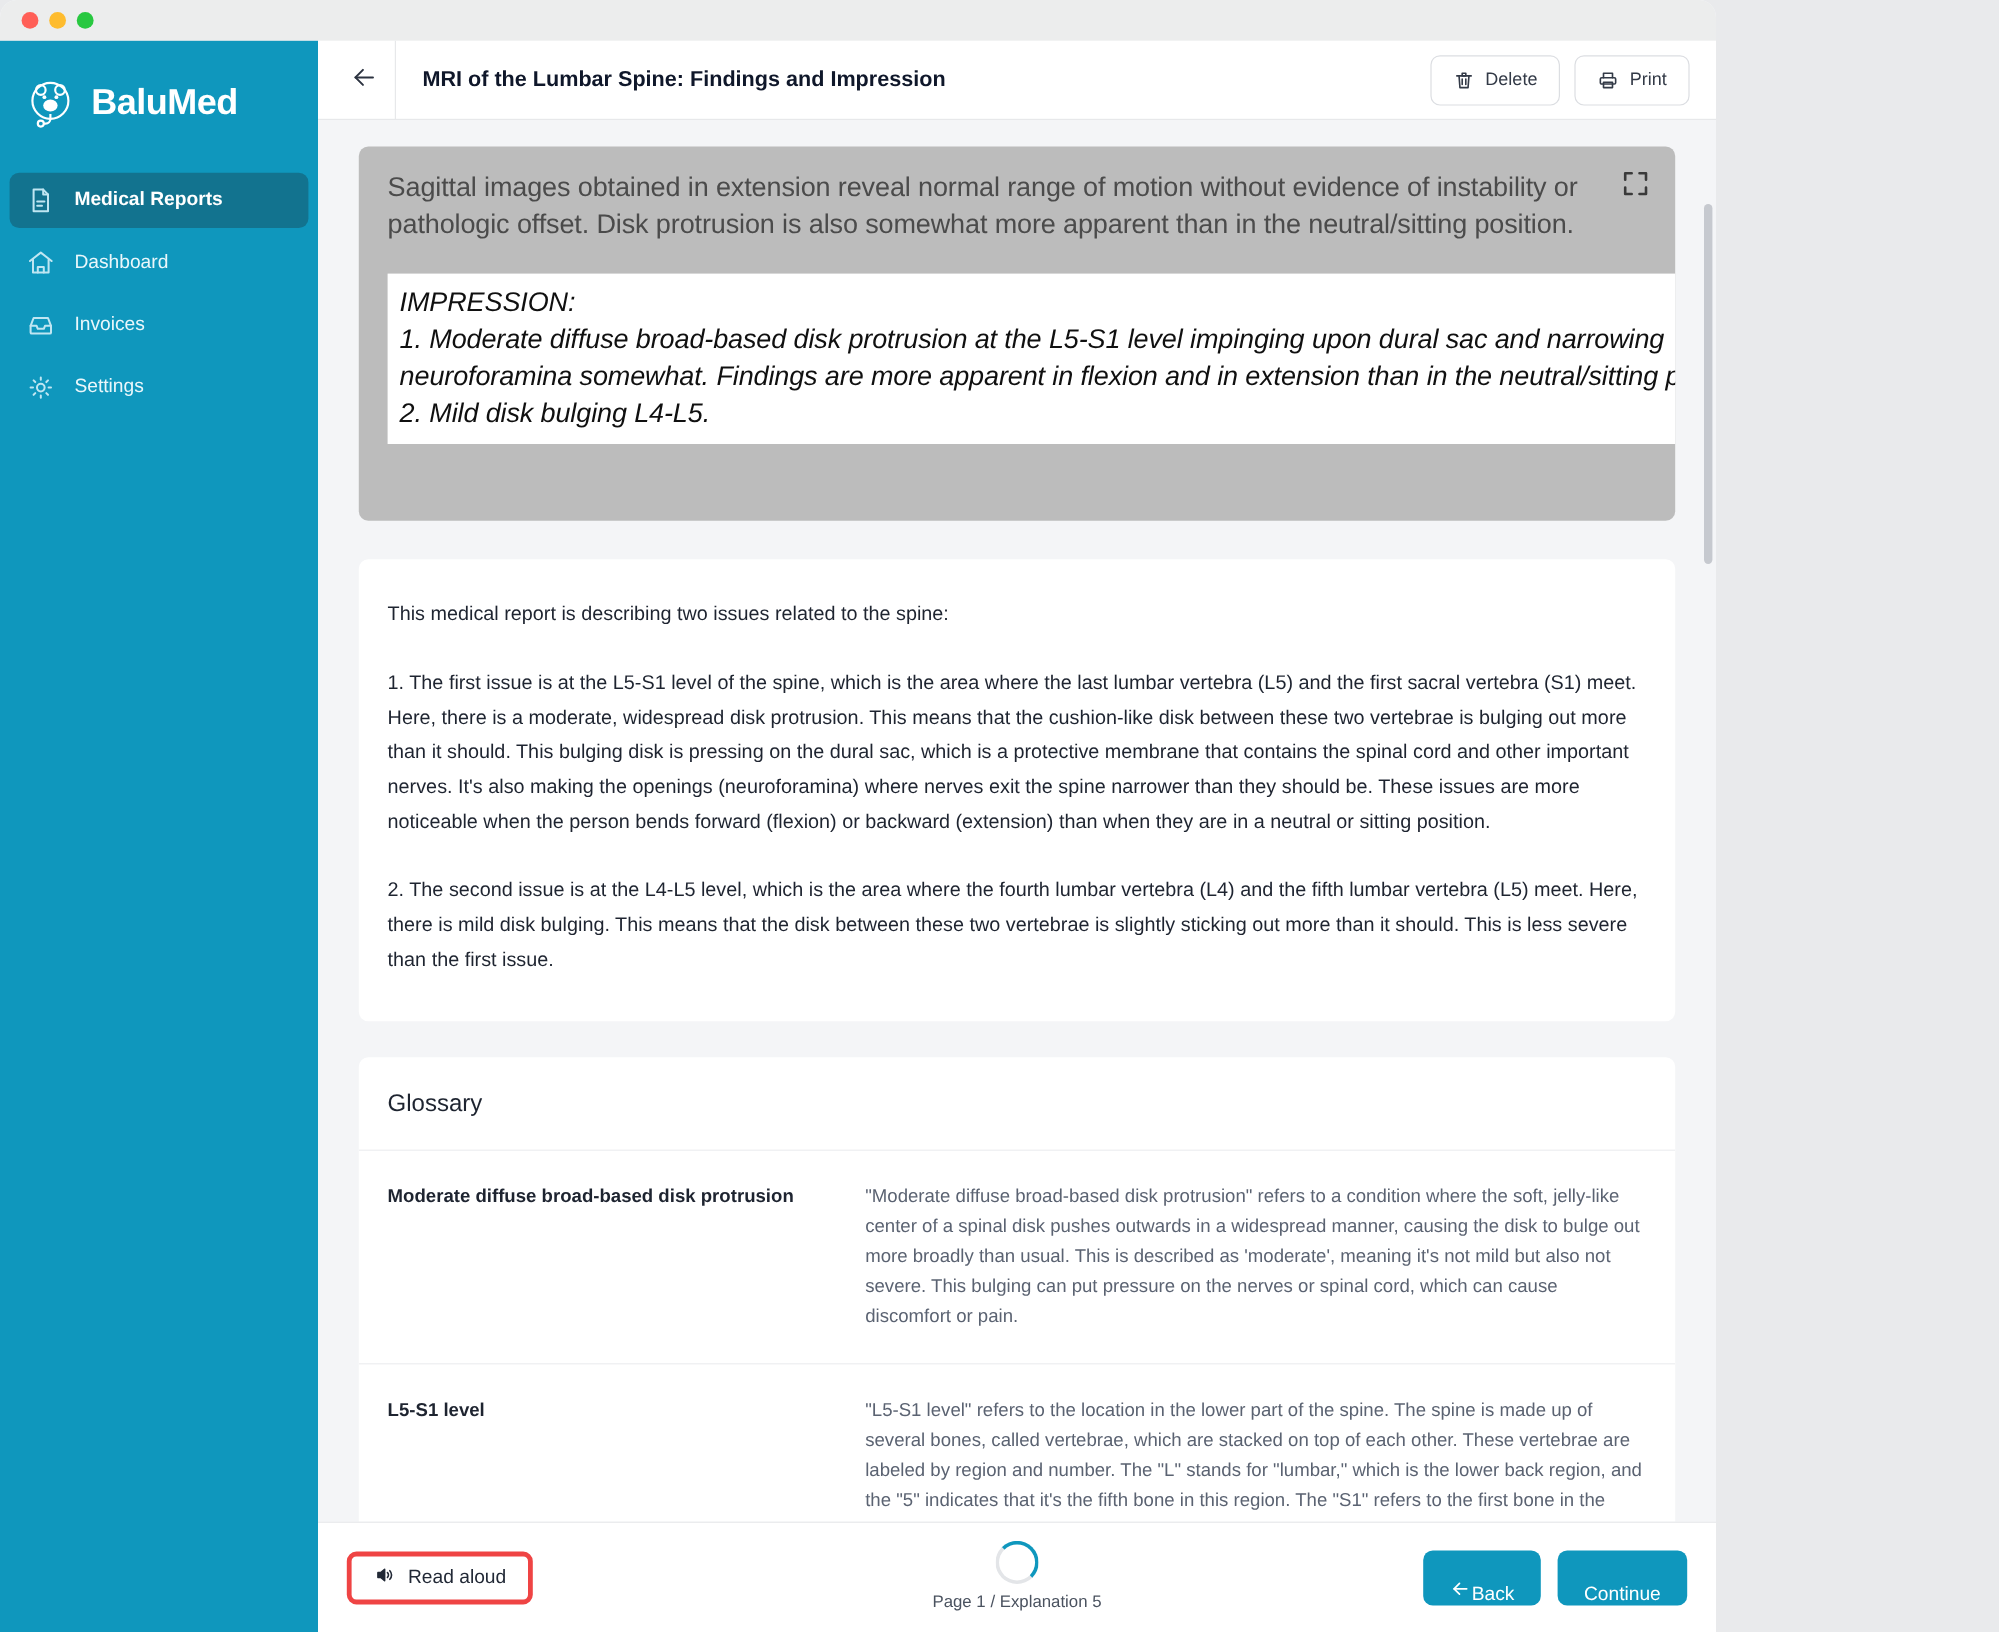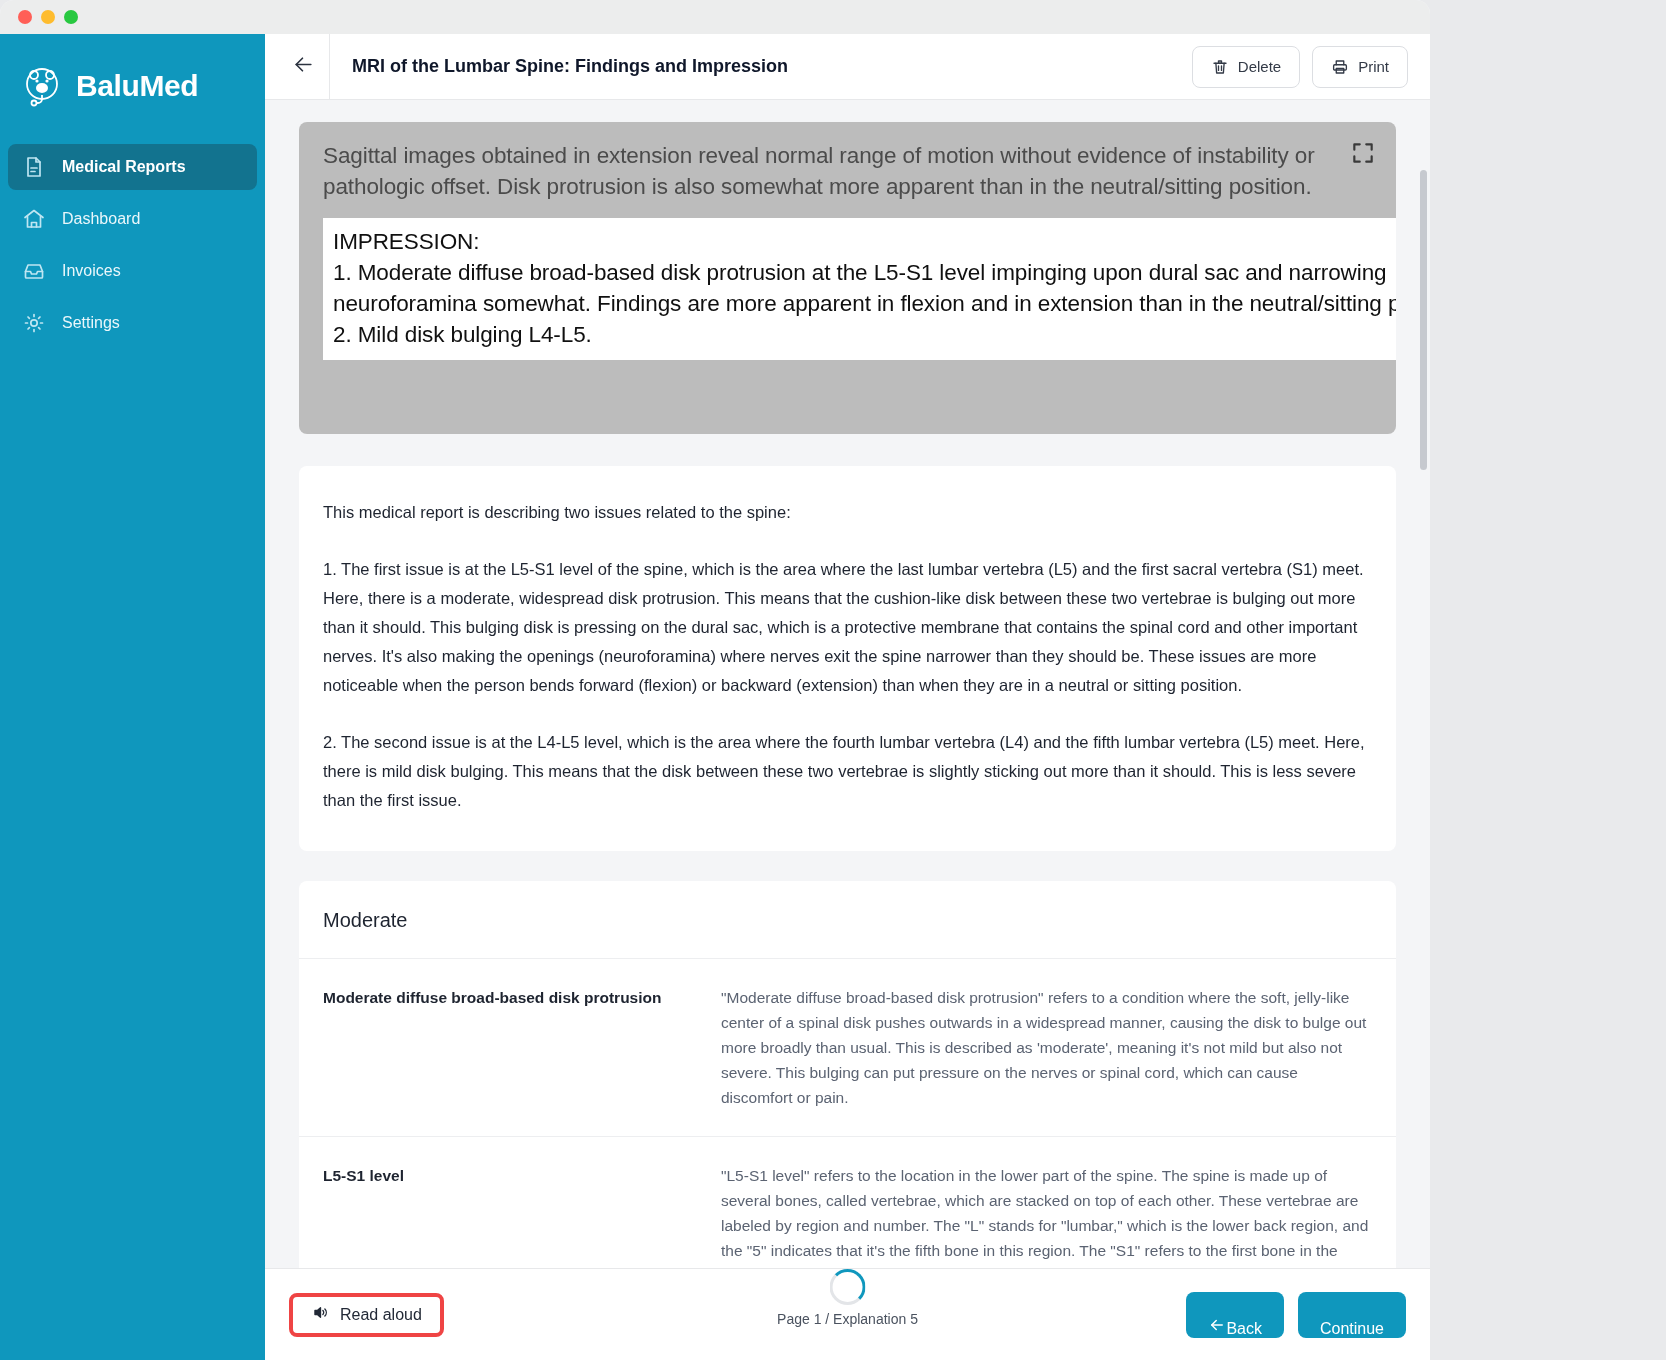--- a/index.html
+++ b/index.html
@@ -131,28 +131,29 @@
   .scan-line {
     font-family: "Liberation Sans", sans-serif;
     color: #4b4b4b;
     font-size: 22.5px;
     line-height: 31px;
     font-weight: 500;
     letter-spacing: -0.1px;
   }
   .scan-impression {
     background: #ffffff;
-    margin-top: 16px;
+    margin-top: 26px;
     padding: 8px 12px 10px 10px;
     color: #101010;
     font-size: 22.5px;
     line-height: 31px;
     font-weight: 500;
     letter-spacing: -0.1px;
     width: 1160px;
+    font-style: italic;
   }
   .expand-btn {
     position: absolute; top: 14px; right: 16px;
     width: 34px; height: 34px;
     display: flex; align-items: center; justify-content: center;
     cursor: pointer;
   }
 
   .panel {
     background: #ffffff;
@@ -209,21 +210,21 @@
   }
   .read-aloud {
     display: flex; align-items: center; gap: 10px;
     height: 44px; padding: 0 18px;
     border: 4px solid #ef4444; border-radius: 8px;
     background: #fff; color: #222936; font-size: 16px; cursor: pointer;
   }
   .footer-center {
     position: absolute; left: 50%; transform: translateX(-50%);
     display: flex; flex-direction: column; align-items: center; gap: 6px;
-    top: 0;
+    top: 15px;
   }
   .spinner {
     width: 36px; height: 36px;
     border-radius: 50%;
     border: 3px solid #e3e5e8;
     border-top-color: #0f97bd;
     border-right-color: #0f97bd;
   }
   .page-label { font-size: 14px; color: #4a525f; }
   .footer-right { margin-left: auto; display: flex; gap: 14px; }
@@ -379,21 +380,21 @@
           </div>
         </div>
 
         <div class="panel">
           <p class="para">This medical report is describing two issues related to the spine:</p>
           <p class="para">1. The first issue is at the L5-S1 level of the spine, which is the area where the last lumbar vertebra (L5) and the first sacral vertebra (S1) meet. Here, there is a moderate, widespread disk protrusion. This means that the cushion-like disk between these two vertebrae is bulging out more than it should. This bulging disk is pressing on the dural sac, which is a protective membrane that contains the spinal cord and other important nerves. It's also making the openings (neuroforamina) where nerves exit the spine narrower than they should be. These issues are more noticeable when the person bends forward (flexion) or backward (extension) than when they are in a neutral or sitting position.</p>
           <p class="para">2. The second issue is at the L4-L5 level, which is the area where the fourth lumbar vertebra (L4) and the fifth lumbar vertebra (L5) meet. Here, there is mild disk bulging. This means that the disk between these two vertebrae is slightly sticking out more than it should. This is less severe than the first issue.</p>
         </div>
 
         <div class="glossary-panel">
-          <div class="glossary-head">Moderate</div>
+          <div class="glossary-head">Glossary</div>
           <div class="glossary-row">
             <div class="g-term">Moderate diffuse broad-based disk protrusion</div>
             <div class="g-def">"Moderate diffuse broad-based disk protrusion" refers to a condition where the soft, jelly-like center of a spinal disk pushes outwards in a widespread manner, causing the disk to bulge out more broadly than usual. This is described as 'moderate', meaning it's not mild but also not severe. This bulging can put pressure on the nerves or spinal cord, which can cause discomfort or pain.</div>
           </div>
           <div class="glossary-row">
             <div class="g-term">L5-S1 level</div>
             <div class="g-def">"L5-S1 level" refers to the location in the lower part of the spine. The spine is made up of several bones, called vertebrae, which are stacked on top of each other. These vertebrae are labeled by region and number. The "L" stands for "lumbar," which is the lower back region, and the "5" indicates that it's the fifth bone in this region. The "S1" refers to the first bone in the sacral or bottom-most region of the spine. So "L5-S1 level" is the area where...</div>
           </div>
         </div>
 

